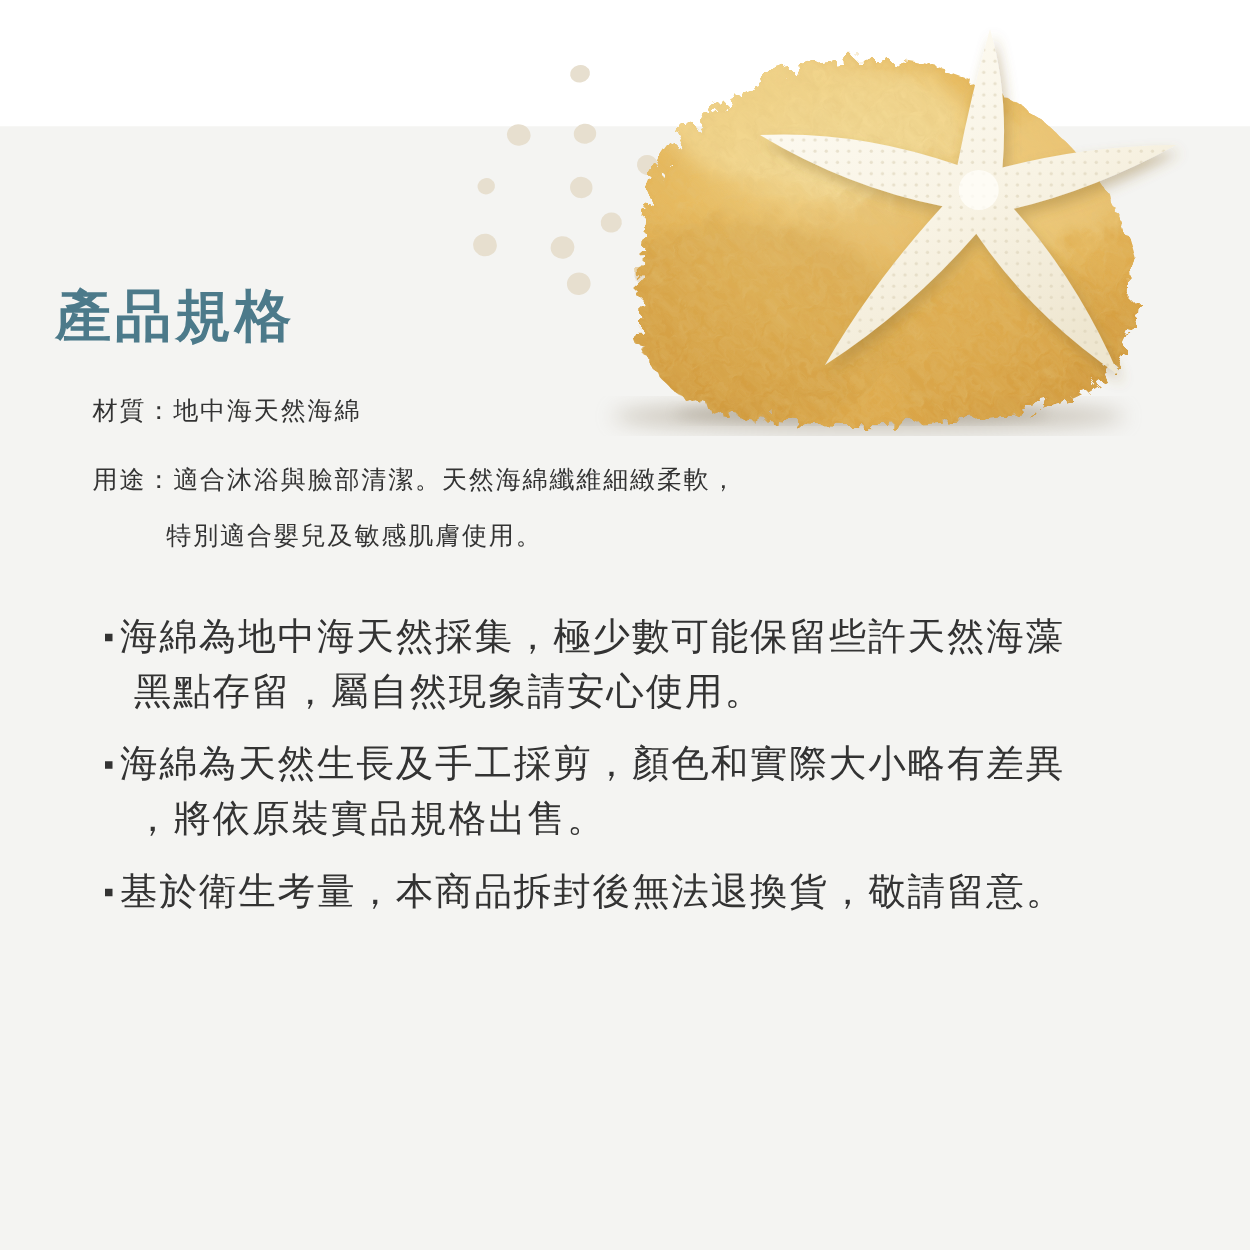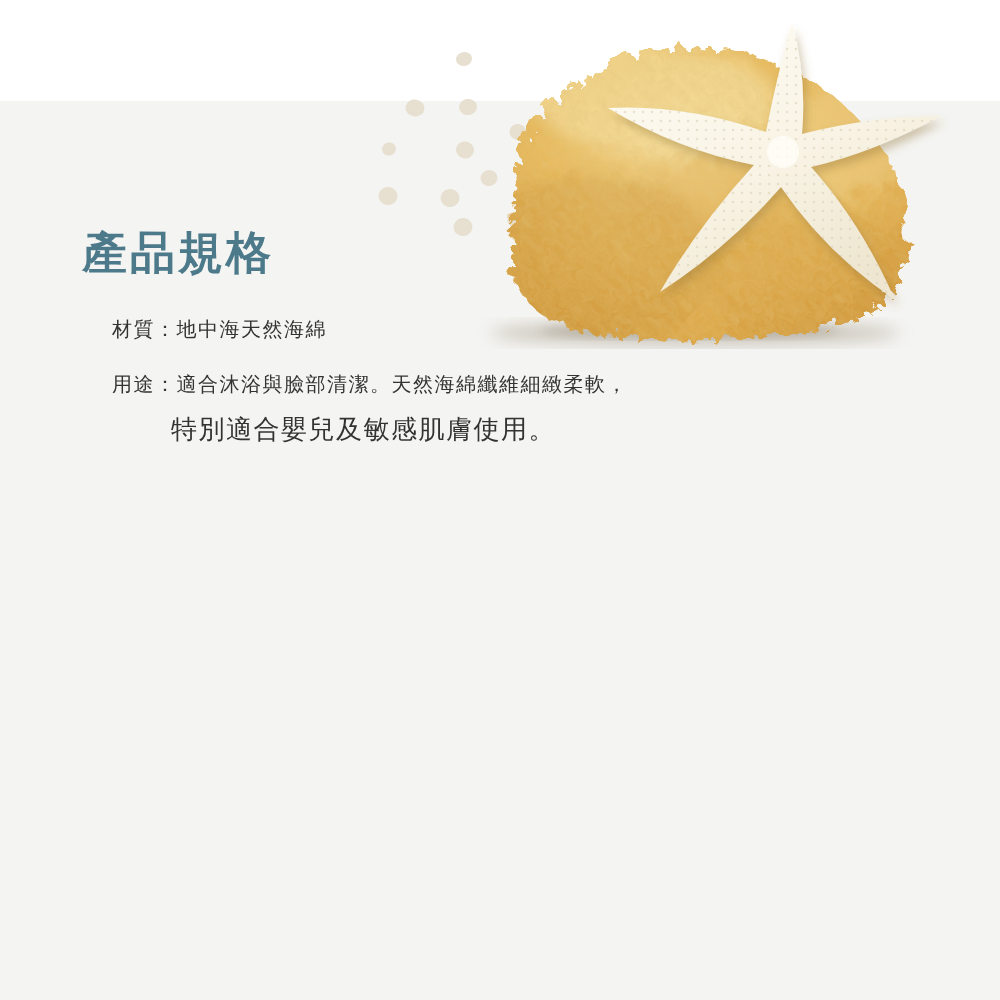--- a/index.html
+++ b/index.html
@@ -8,30 +8,30 @@
   body {
     position:relative;
     width:1000px; height:1000px;
     background:var(--bg);
     overflow:hidden;
     font-family:"Liberation Sans", sans-serif;
     color:var(--ink);
   }
   .white-band { position:absolute; top:0; left:0; width:1000px; height:101px; background:#ffffff; }
   .hero { position:absolute; top:0; left:360px; width:640px; height:360px; pointer-events:none; }
-  .content { position:relative; padding:228px 0 0 66px;margin-left:16px; }
+  .content { position:relative; padding:228px 0 0 44px; }
   .section-title {
     font-size:45px; font-weight:bold; letter-spacing:3px;
     color:var(--accent); line-height:50px; white-space:nowrap;
   }
   .spec-list { margin:29px 0 0 30px; }
   .spec-row { font-size:20px; letter-spacing:1.5px; line-height:45px; white-space:nowrap; }
   .spec-row + .spec-row { margin-top:15px; }
   .spec-row.third { margin-top:10px; }
-  .spec-wrap-line { font-size:26px; letter-spacing:1.5px; line-height:45px; padding-left:59px; white-space:nowrap; }
+  .spec-wrap-line { font-size:20px; letter-spacing:1.5px; line-height:45px; padding-left:59px; white-space:nowrap; }
   .notes-title { margin-top:88px; }
   .notes-list { list-style:none; margin:36px 0 0 52px; }
   .note-item { position:relative; margin-bottom:14px; }
   .note-bullet { position:absolute; left:-12px; top:19px; width:6px; height:6px; background:#333; }
   .note-line { font-size:30px; letter-spacing:1.5px; line-height:44px; white-space:nowrap; }
   .note-line.indent { padding-left:11px; }
 </style>
 </head>
 <body>
 
@@ -118,14 +118,30 @@
 
   <h1 class="section-title">產品規格</h1>
 
   <div class="spec-list">
     <div class="spec-row"><span>材質：</span><span>地中海天然海綿</span></div>
     <div class="spec-row third"><span>用途：</span><span>適合沐浴與臉部清潔。天然海綿纖維細緻柔軟，</span></div>
     <div class="spec-wrap-line">特別適合嬰兒及敏感肌膚使用。</div>
   </div>
 
 
+  <ul class="notes-list">
+    <li class="note-item">
+      <span class="note-bullet"></span>
+      <div class="note-line">海綿為地中海天然採集，極少數可能保留些許天然海藻</div>
+      <div class="note-line indent">黑點存留，屬自然現象請安心使用。</div>
+    </li>
+    <li class="note-item">
+      <span class="note-bullet"></span>
+      <div class="note-line">海綿為天然生長及手工採剪，顏色和實際大小略有差異</div>
+      <div class="note-line indent">，將依原裝實品規格出售。</div>
+    </li>
+    <li class="note-item">
+      <span class="note-bullet"></span>
+      <div class="note-line">基於衛生考量，本商品拆封後無法退換貨，敬請留意。</div>
+    </li>
+  </ul>
 
 </div>
 
 </body></html>

